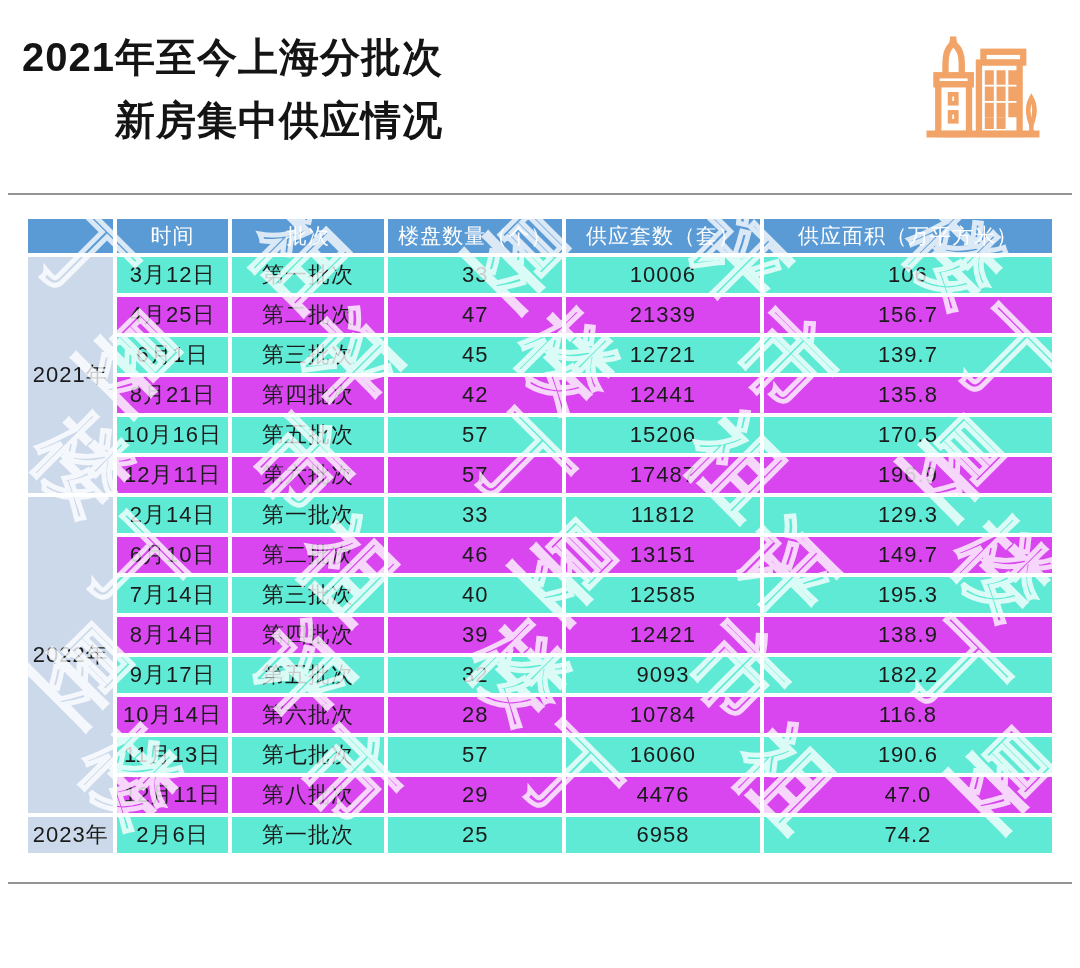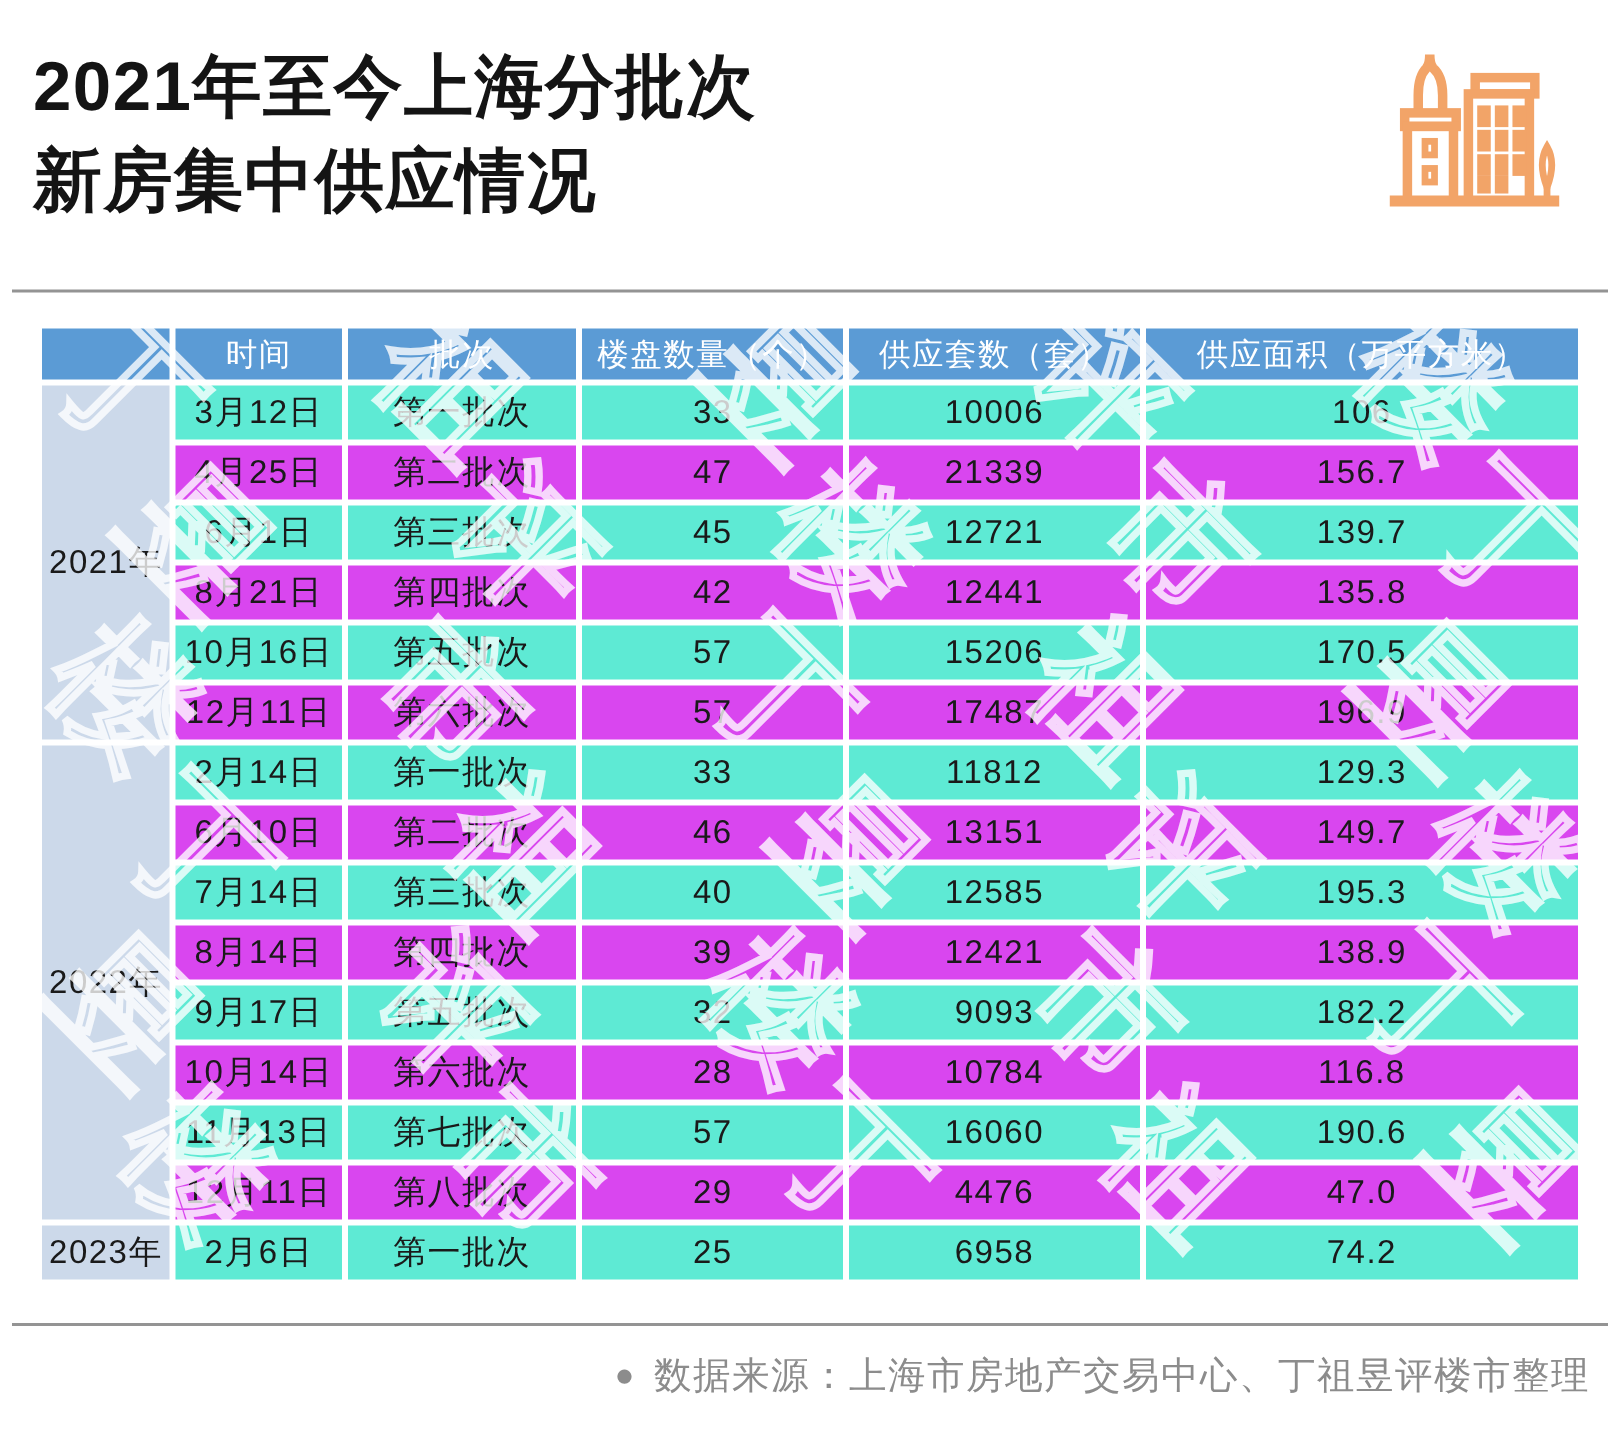--- a/index.html
+++ b/index.html
@@ -16,25 +16,26 @@
     overflow: hidden;
   }
   
   .header-band {
     display: flex;
     justify-content: space-between;
     align-items: flex-start;
     padding: 26px 36px 0 22px;
   }
   .page-title {
-    font-size: 46px;
+    font-size: 40px;
     line-height: 63px;
     font-weight: bold;
     color: #141414;
     letter-spacing: 1px;
+    text-align: right;
   }
   .brand-icon svg { display: block; }
   .rule {
     height: 0;
     border-top: 2px solid #949494;
     margin: 0 8px;
   }
   .rule-top { margin-top: 41px; }
   .rule-bottom { margin-top: 25px; }
   
@@ -312,17 +313,14 @@
         <span class="watermark-char" style="left: 62px; top: 516px;">楼</span>
         <span class="watermark-char" style="left: 280px; top: 516px;">市</span>
         <span class="watermark-char" style="left: 498px; top: 516px;">丁</span>
         <span class="watermark-char" style="left: 716px; top: 516px;">祖</span>
         <span class="watermark-char" style="left: 934px; top: 516px;">昱</span>
       </div>
   </div>
 
   <div class="rule rule-bottom"></div>
 
-  <div class="footer-band">
-    <span class="footer-bullet">●</span><span>数据来源：上海市房地产交易中心、丁祖昱评楼市整理</span>
-  </div>
 
 </div>
 
 </body></html>

